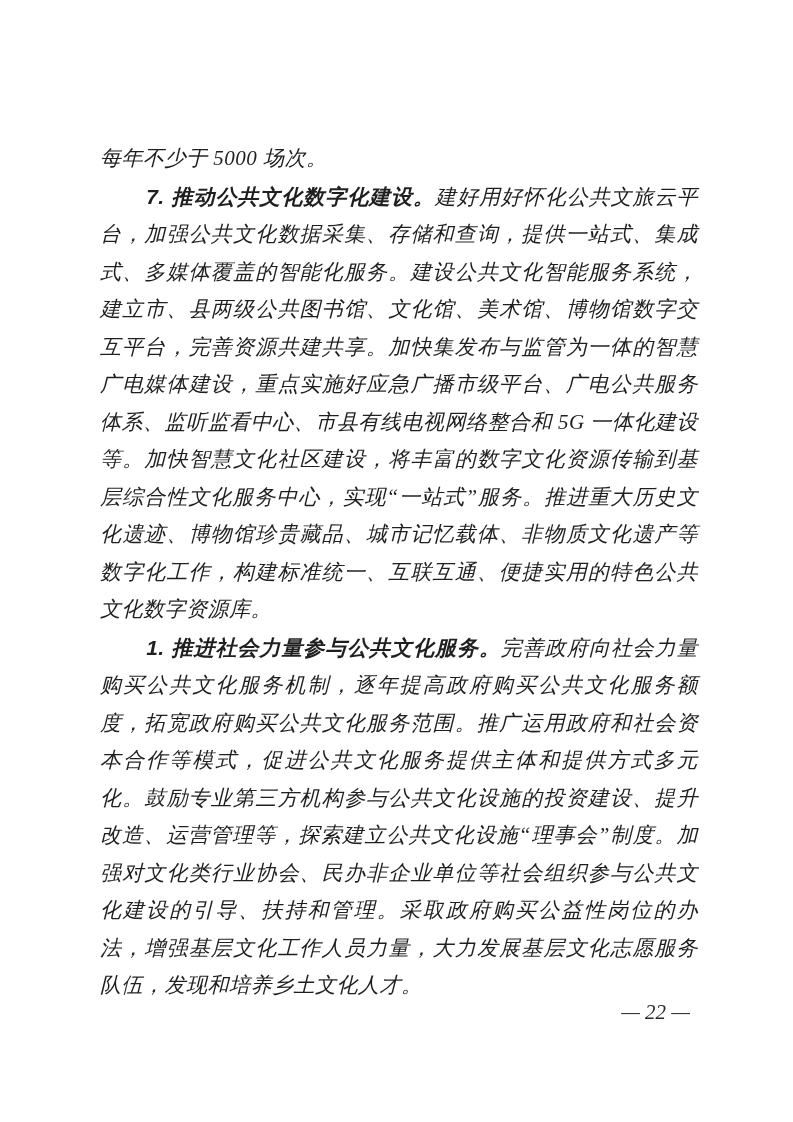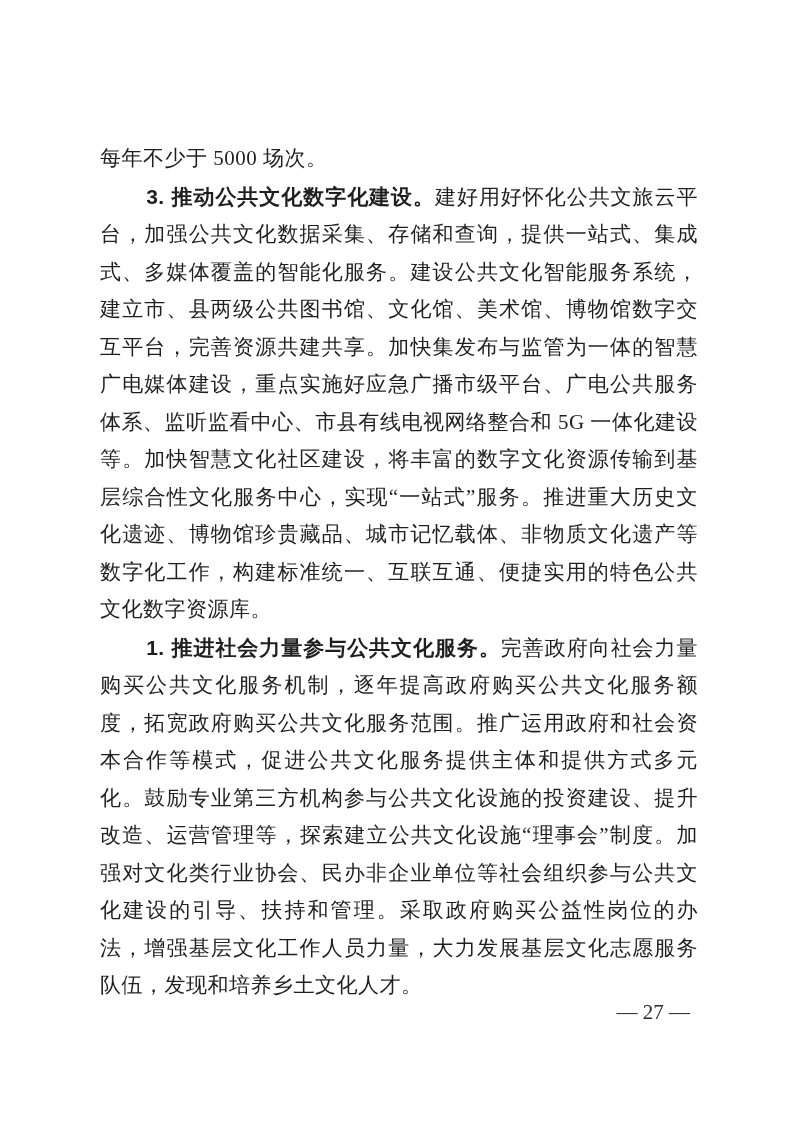--- a/index.html
+++ b/index.html
@@ -8,20 +8,21 @@
     background: #ffffff;
   }
   .page {
     position: relative;
     width: 793px;
     height: 1122px;
     background: #ffffff;
     overflow: hidden;
     font-family: "Liberation Serif", "DejaVu Serif", serif;
     color: #1f1f1f;
+    font-style: italic;
   }
   .content {
     position: absolute;
     left: 100px;
     top: 140px;
     width: 598px;
     font-size: 21px;
     line-height: 37.5px;
     text-align: justify;
     text-align-last: left;
@@ -47,17 +48,17 @@
     color: #2a2a2a;
     font-family: "Liberation Serif", "DejaVu Serif", serif;
   }
 </style>
 </head>
 <body>
 
 <div class="page">
   <div class="content">
     <p class="para continuation">每年不少于 5000 场次。</p>
-    <p class="para"><span class="lead">3. 推动公共文化数字化建设。</span><span>建好用好怀化公共文旅云平台，加强公共文化数据采集、存储和查询，提供一站式、集成式、多媒体覆盖的智能化服务。建设公共文化智能服务系统，建立市、县两级公共图书馆、文化馆、美术馆、博物馆数字交互平台，完善资源共建共享。加快集发布与监管为一体的智慧广电媒体建设，重点实施好应急广播市级平台、广电公共服务体系、监听监看中心、市县有线电视网络整合和 5G 一体化建设等。加快智慧文化社区建设，将丰富的数字文化资源传输到基层综合性文化服务中心，实现“一站式”服务。推进重大历史文化遗迹、博物馆珍贵藏品、城市记忆载体、非物质文化遗产等数字化工作，构建标准统一、互联互通、便捷实用的特色公共文化数字资源库。</span></p>
+    <p class="para"><span class="lead">7. 推动公共文化数字化建设。</span><span>建好用好怀化公共文旅云平台，加强公共文化数据采集、存储和查询，提供一站式、集成式、多媒体覆盖的智能化服务。建设公共文化智能服务系统，建立市、县两级公共图书馆、文化馆、美术馆、博物馆数字交互平台，完善资源共建共享。加快集发布与监管为一体的智慧广电媒体建设，重点实施好应急广播市级平台、广电公共服务体系、监听监看中心、市县有线电视网络整合和 5G 一体化建设等。加快智慧文化社区建设，将丰富的数字文化资源传输到基层综合性文化服务中心，实现“一站式”服务。推进重大历史文化遗迹、博物馆珍贵藏品、城市记忆载体、非物质文化遗产等数字化工作，构建标准统一、互联互通、便捷实用的特色公共文化数字资源库。</span></p>
     <p class="para"><span class="lead">1. 推进社会力量参与公共文化服务。</span><span>完善政府向社会力量购买公共文化服务机制，逐年提高政府购买公共文化服务额度，拓宽政府购买公共文化服务范围。推广运用政府和社会资本合作等模式，促进公共文化服务提供主体和提供方式多元化。鼓励专业第三方机构参与公共文化设施的投资建设、提升改造、运营管理等，探索建立公共文化设施“理事会”制度。加强对文化类行业协会、民办非企业单位等社会组织参与公共文化建设的引导、扶持和管理。采取政府购买公益性岗位的办法，增强基层文化工作人员力量，大力发展基层文化志愿服务队伍，发现和培养乡土文化人才。</span></p>
   </div>
-  <div class="pagenum">— 27 —</div>
+  <div class="pagenum">— 22 —</div>
 </div>
 
 </body></html>

